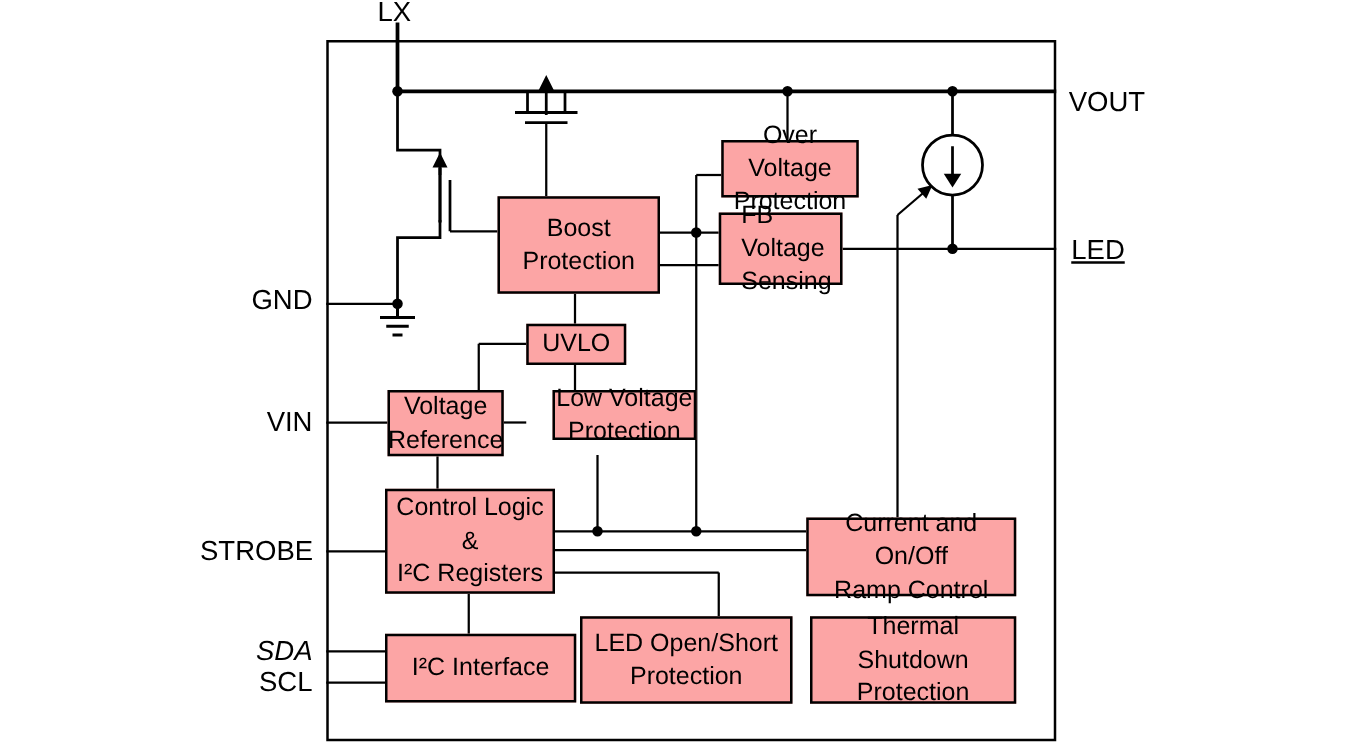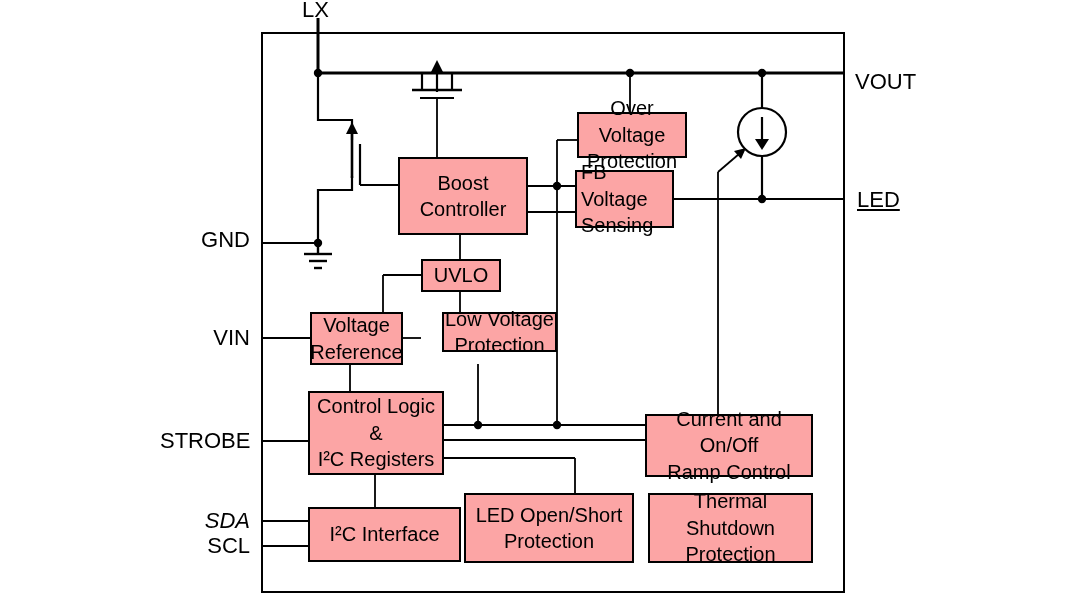--- a/index.html
+++ b/index.html
@@ -11,21 +11,21 @@
   .chip {
     position:absolute; left:261px; top:32px; width:584px; height:561px;
     border:2.2px solid #000; background:transparent; z-index:1;
   }
   svg.wires { position:absolute; left:0; top:0; z-index:2; }
   .block {
     position:absolute; z-index:3; border:2.2px solid #000; background:#fca5a5;
     display:flex; align-items:center; justify-content:center;
     text-align:center; white-space:pre-line; font-size:20px; line-height:1.32;
   }
-  .block.align-left { justify-content:flex-start; text-align:left; padding-left:4px; }
+  .block.align-left { justify-content:flex-start; text-align:left; padding-left:16px; }
   .pin { position:absolute; z-index:4; font-size:22px; line-height:20px; white-space:nowrap; }
   .pin.right-align { text-align:right; }
 </style>
 </head>
 <body>
 
 <div class="stage">
 
   <div class="chip"></div>
 
@@ -107,21 +107,21 @@
       <circle cx="762" cy="73" r="4.2"></circle>
       <circle cx="762" cy="199" r="4.2"></circle>
       <circle cx="318" cy="243" r="4.2"></circle>
       <circle cx="557" cy="186" r="4.2"></circle>
       <circle cx="557" cy="425" r="4.2"></circle>
       <circle cx="478" cy="425" r="4.2"></circle>
     </g>
   </svg>
 
   <div class="block" style="left:398px;top:157px;width:130px;height:78px;">Boost
-Controller</div>
+Protection</div>
   <div class="block" style="left:577px;top:112px;width:110px;height:46px;">Over Voltage
 Protection</div>
   <div class="block align-left" style="left:575px;top:170px;width:99px;height:58px;">FB Voltage
 Sensing</div>
   <div class="block" style="left:421px;top:259px;width:80px;height:33px;">UVLO</div>
   <div class="block" style="left:310px;top:312px;width:93px;height:53px;">Voltage
 Reference</div>
   <div class="block" style="left:442px;top:312px;width:115px;height:40px;">Low Voltage
 Protection</div>
   <div class="block" style="left:645px;top:414px;width:168px;height:63px;">Current and On/Off

